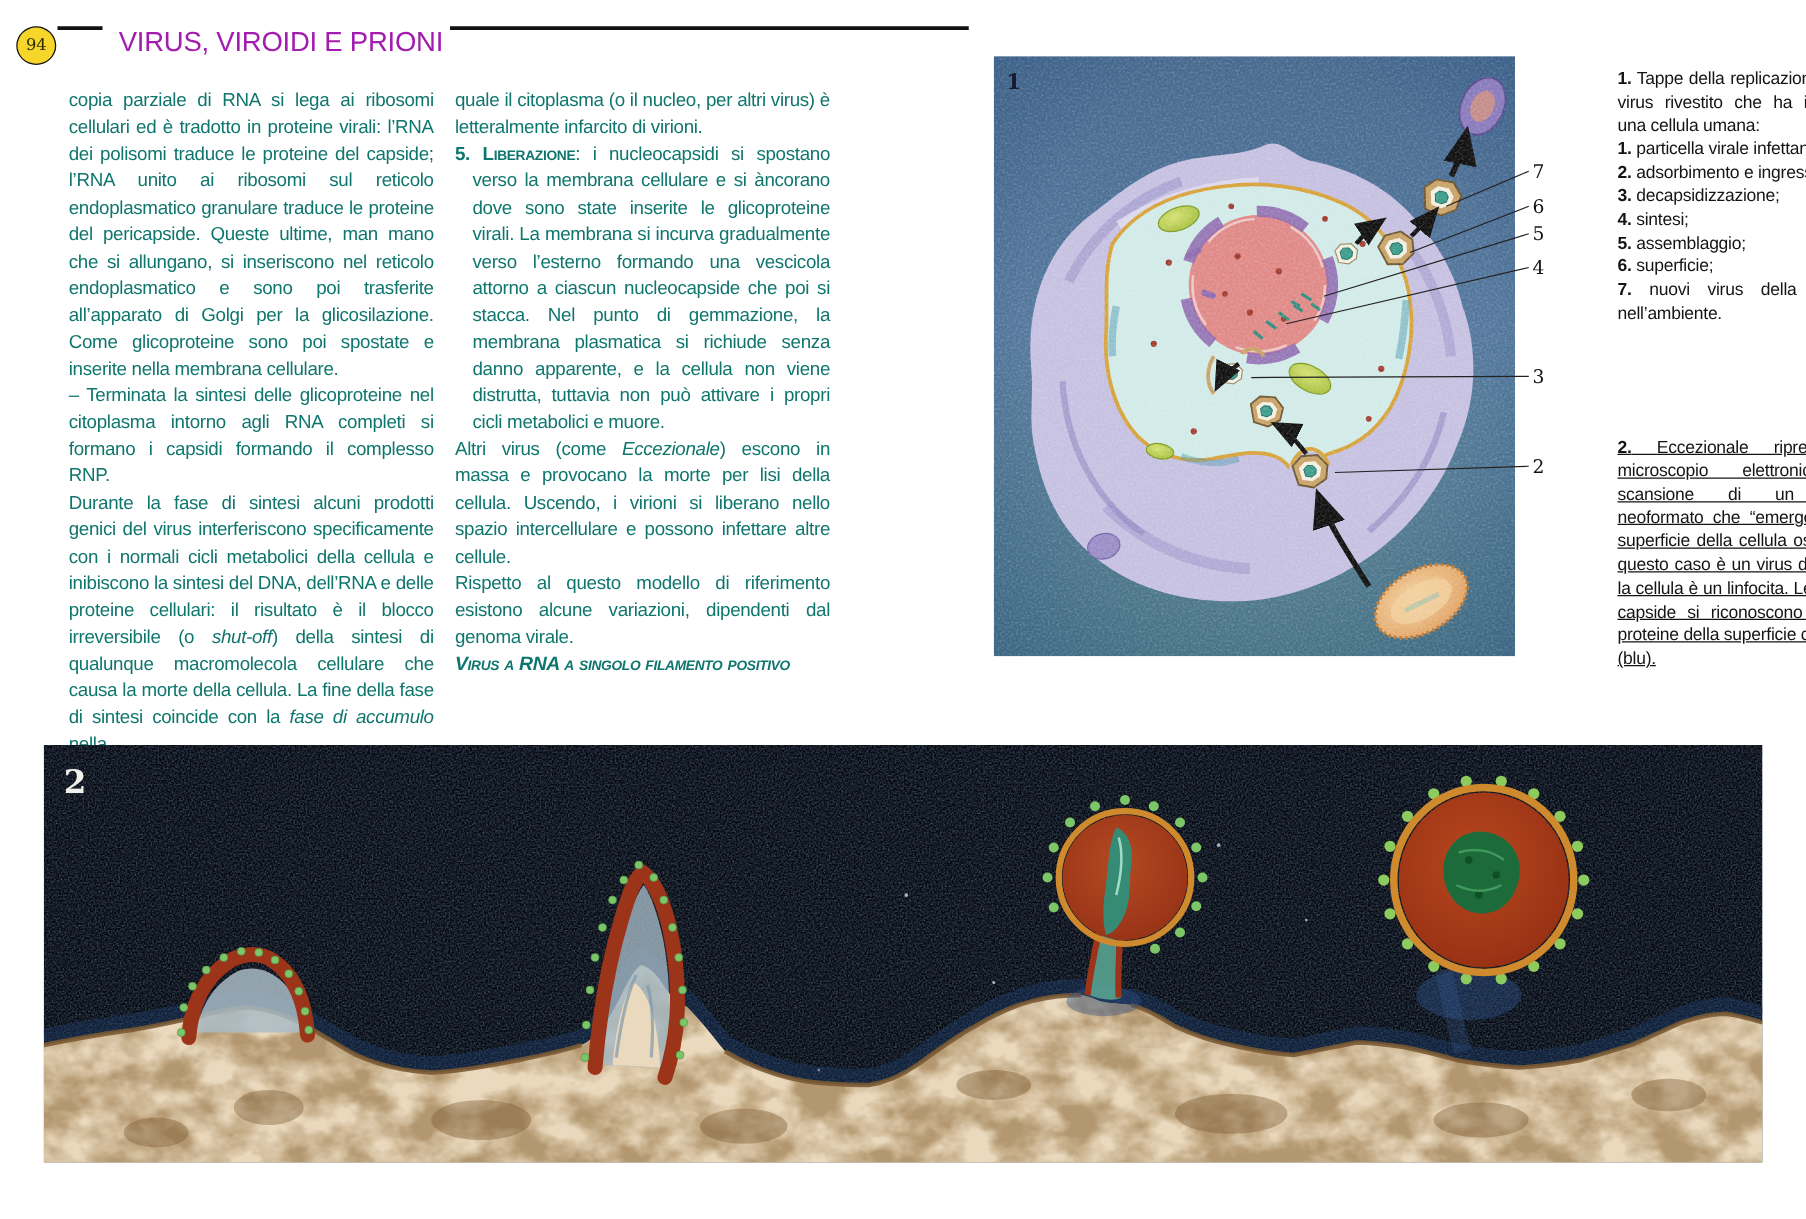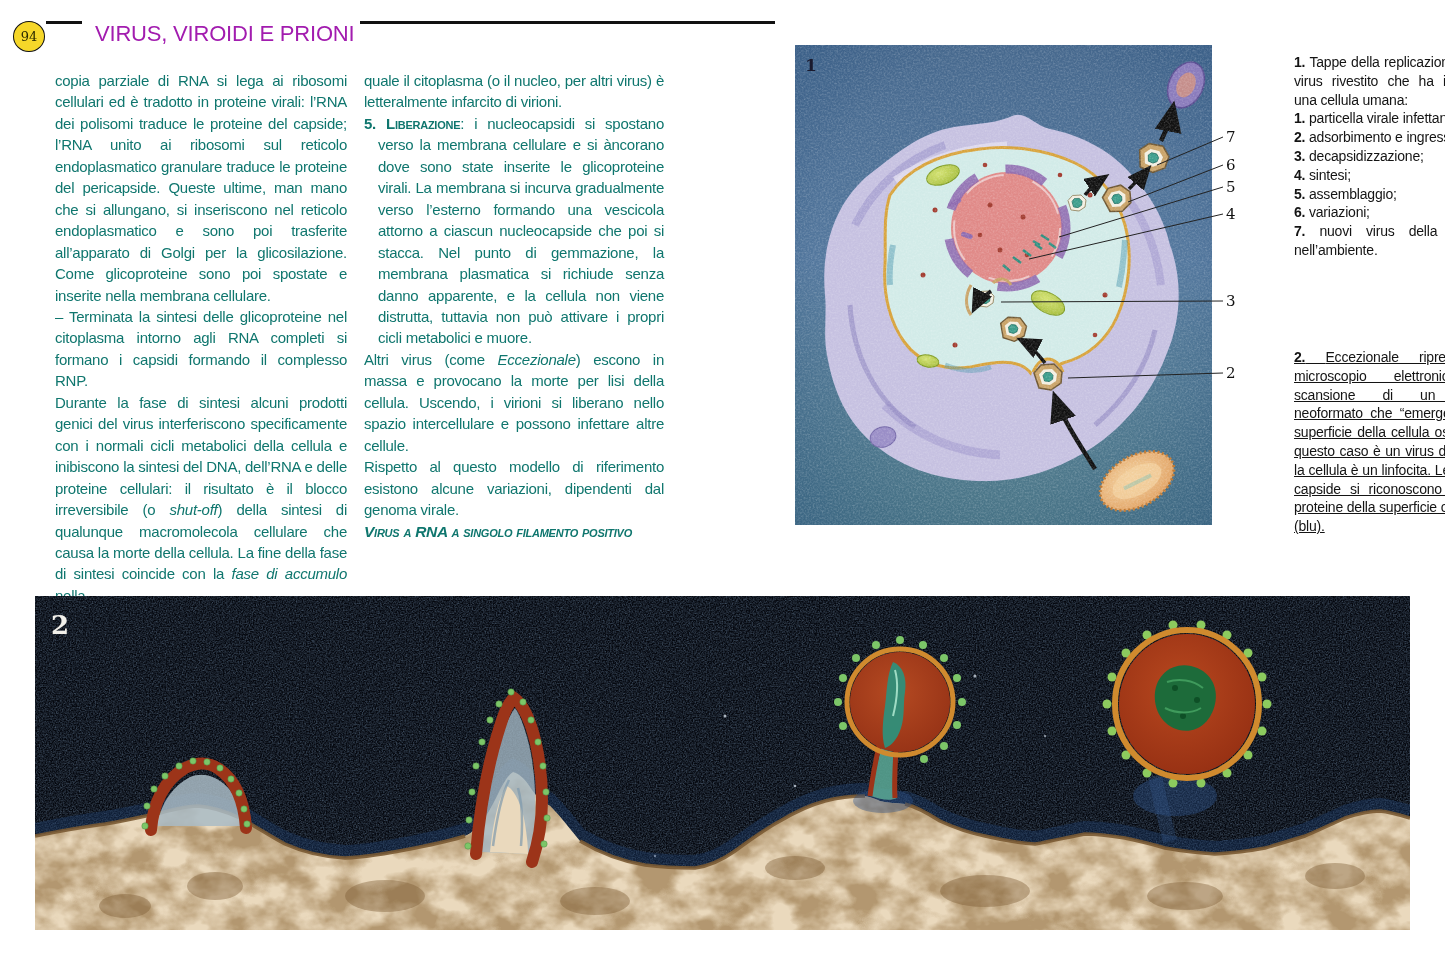--- a/index.html
+++ b/index.html
@@ -248,21 +248,21 @@
     </g>
   </svg>
 
   <div class="caption cap1">
     <p><span class="b">1.</span> <span>Tappe della replicazione di un virus rivestito che ha infettato una cellula umana:</span></p>
     <p class="cap-item"><span class="b">1.</span> <span>particella virale infettante;</span></p>
     <p class="cap-item"><span class="b">2.</span> <span>adsorbimento e ingresso;</span></p>
     <p class="cap-item"><span class="b">3.</span> <span>decapsidizzazione;</span></p>
     <p class="cap-item"><span class="b">4.</span> <span>sintesi;</span></p>
     <p class="cap-item"><span class="b">5.</span> <span>assemblaggio;</span></p>
-    <p class="cap-item"><span class="b">6.</span> <span>variazioni;</span></p>
+    <p class="cap-item"><span class="b">6.</span> <span>superficie;</span></p>
     <p class="cap-item"><span class="b">7.</span> <span>nuovi virus della liberati nell’ambiente.</span></p>
   </div>
 
   <div class="caption cap2">
     <p><span class="b">2.</span> <span>Eccezionale ripresa al microscopio elettronico a scansione di un virus neoformato che “emerge” dalla superficie della cellula ospite. In questo caso è un virus di HIV, e la cellula è un linfocita. Legate al capside si riconoscono alcune proteine della superficie cellulare (blu).</span></p>
   </div>
 
   <svg class="fig2" viewBox="0 0 1375 334">
     <defs>
       <filter id="bgSpeck">

